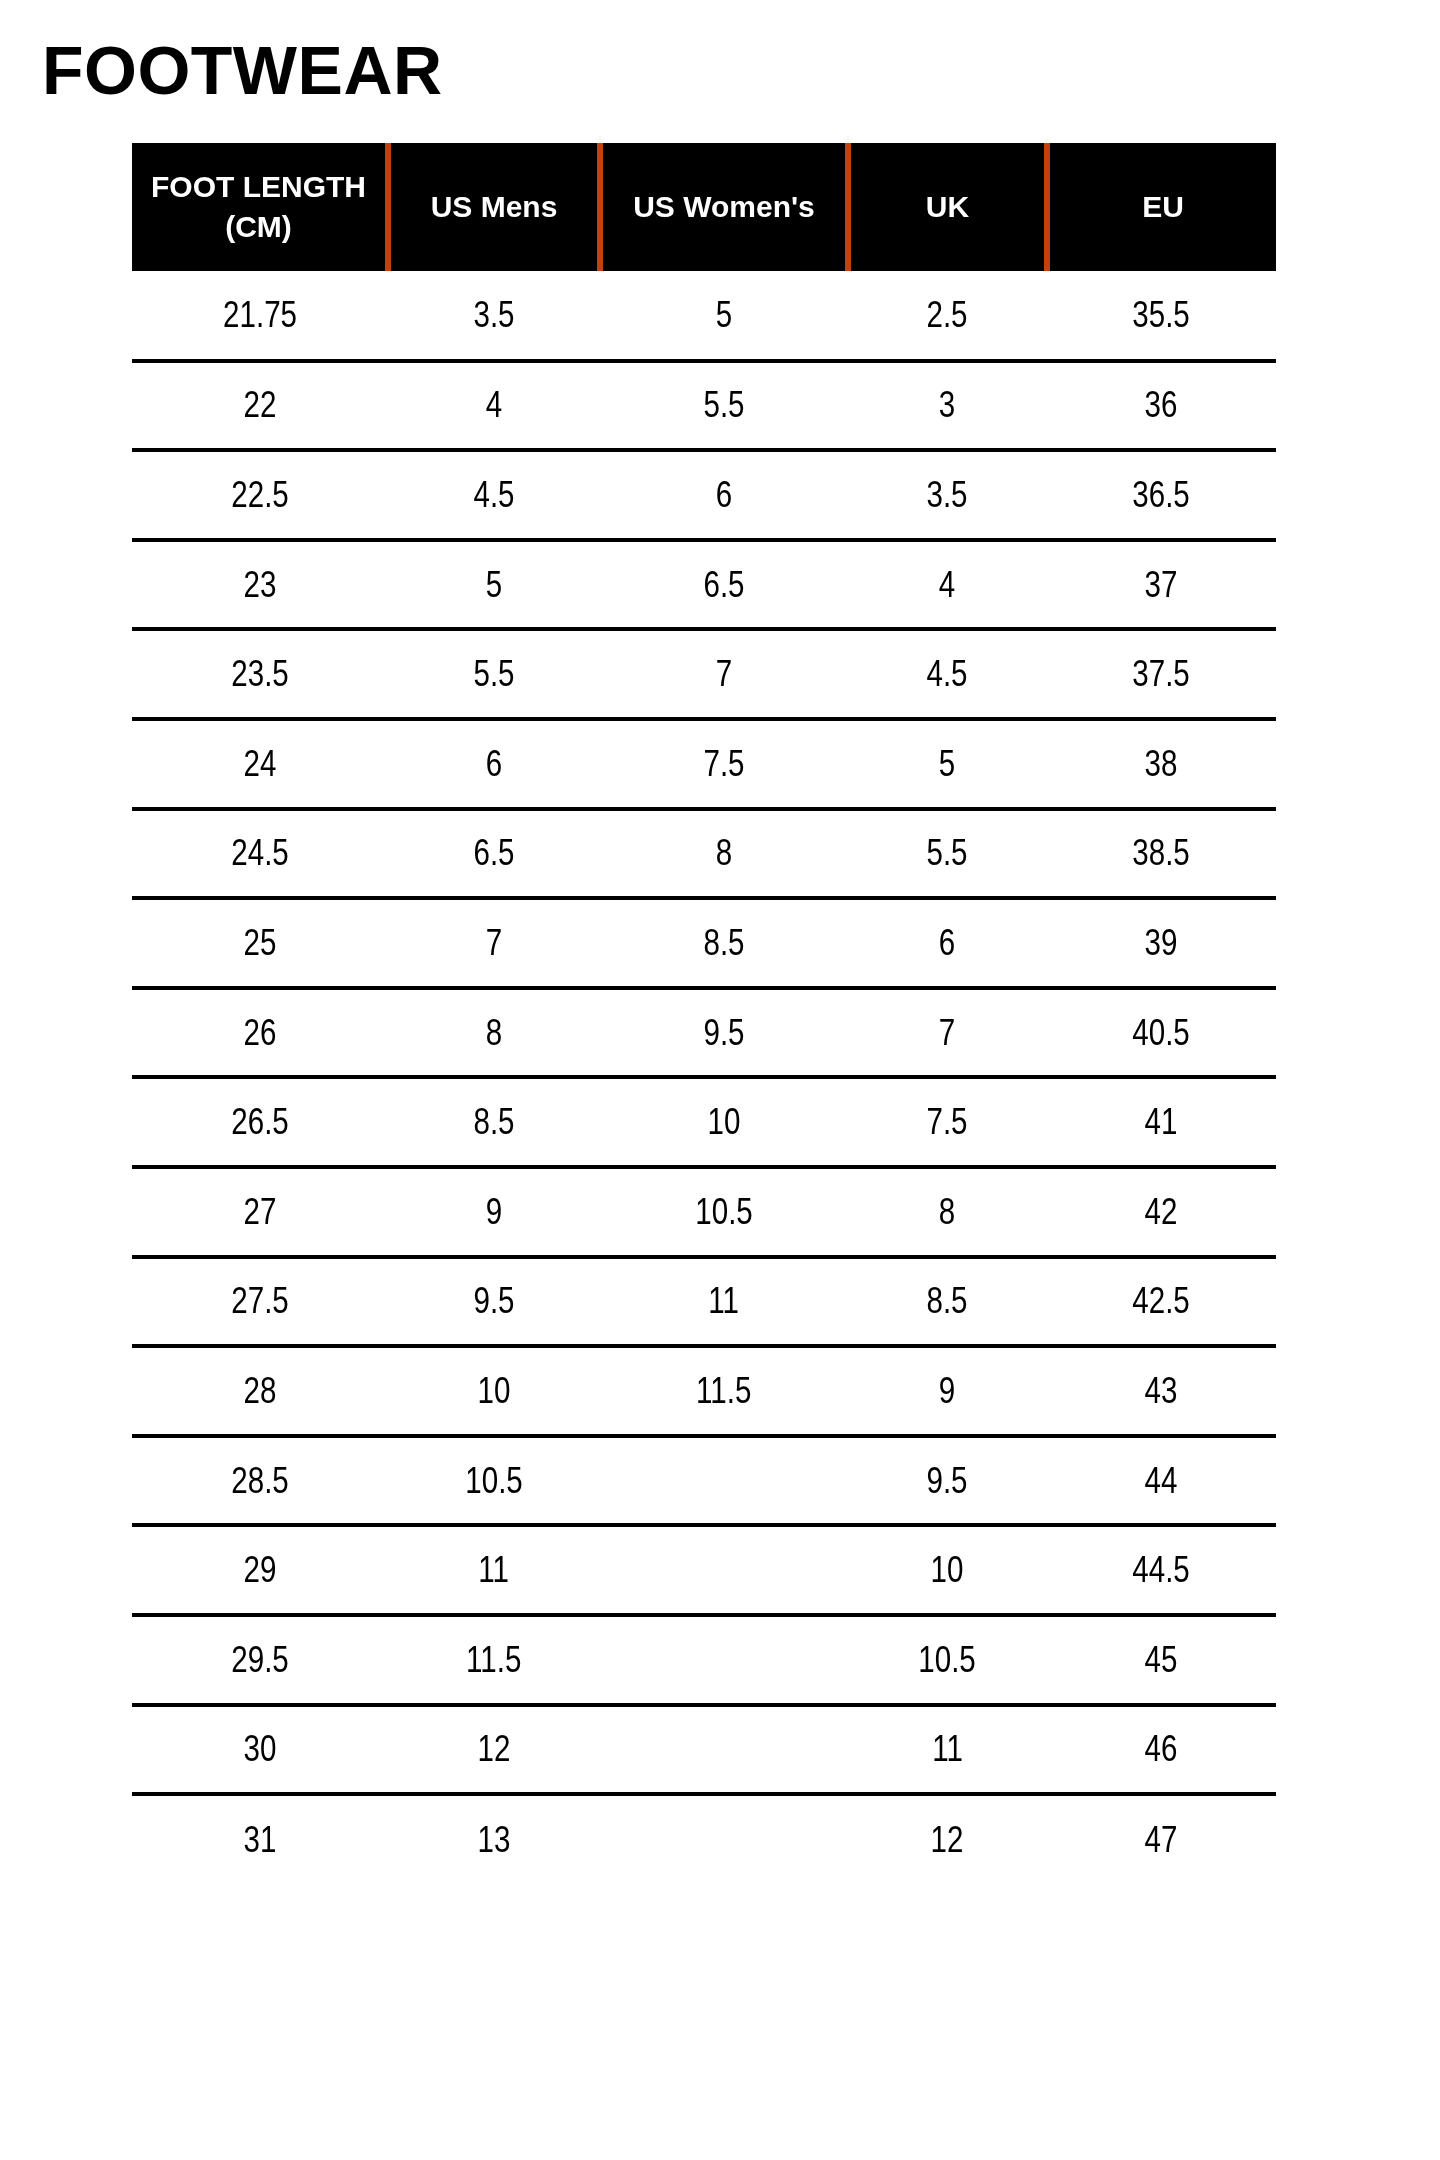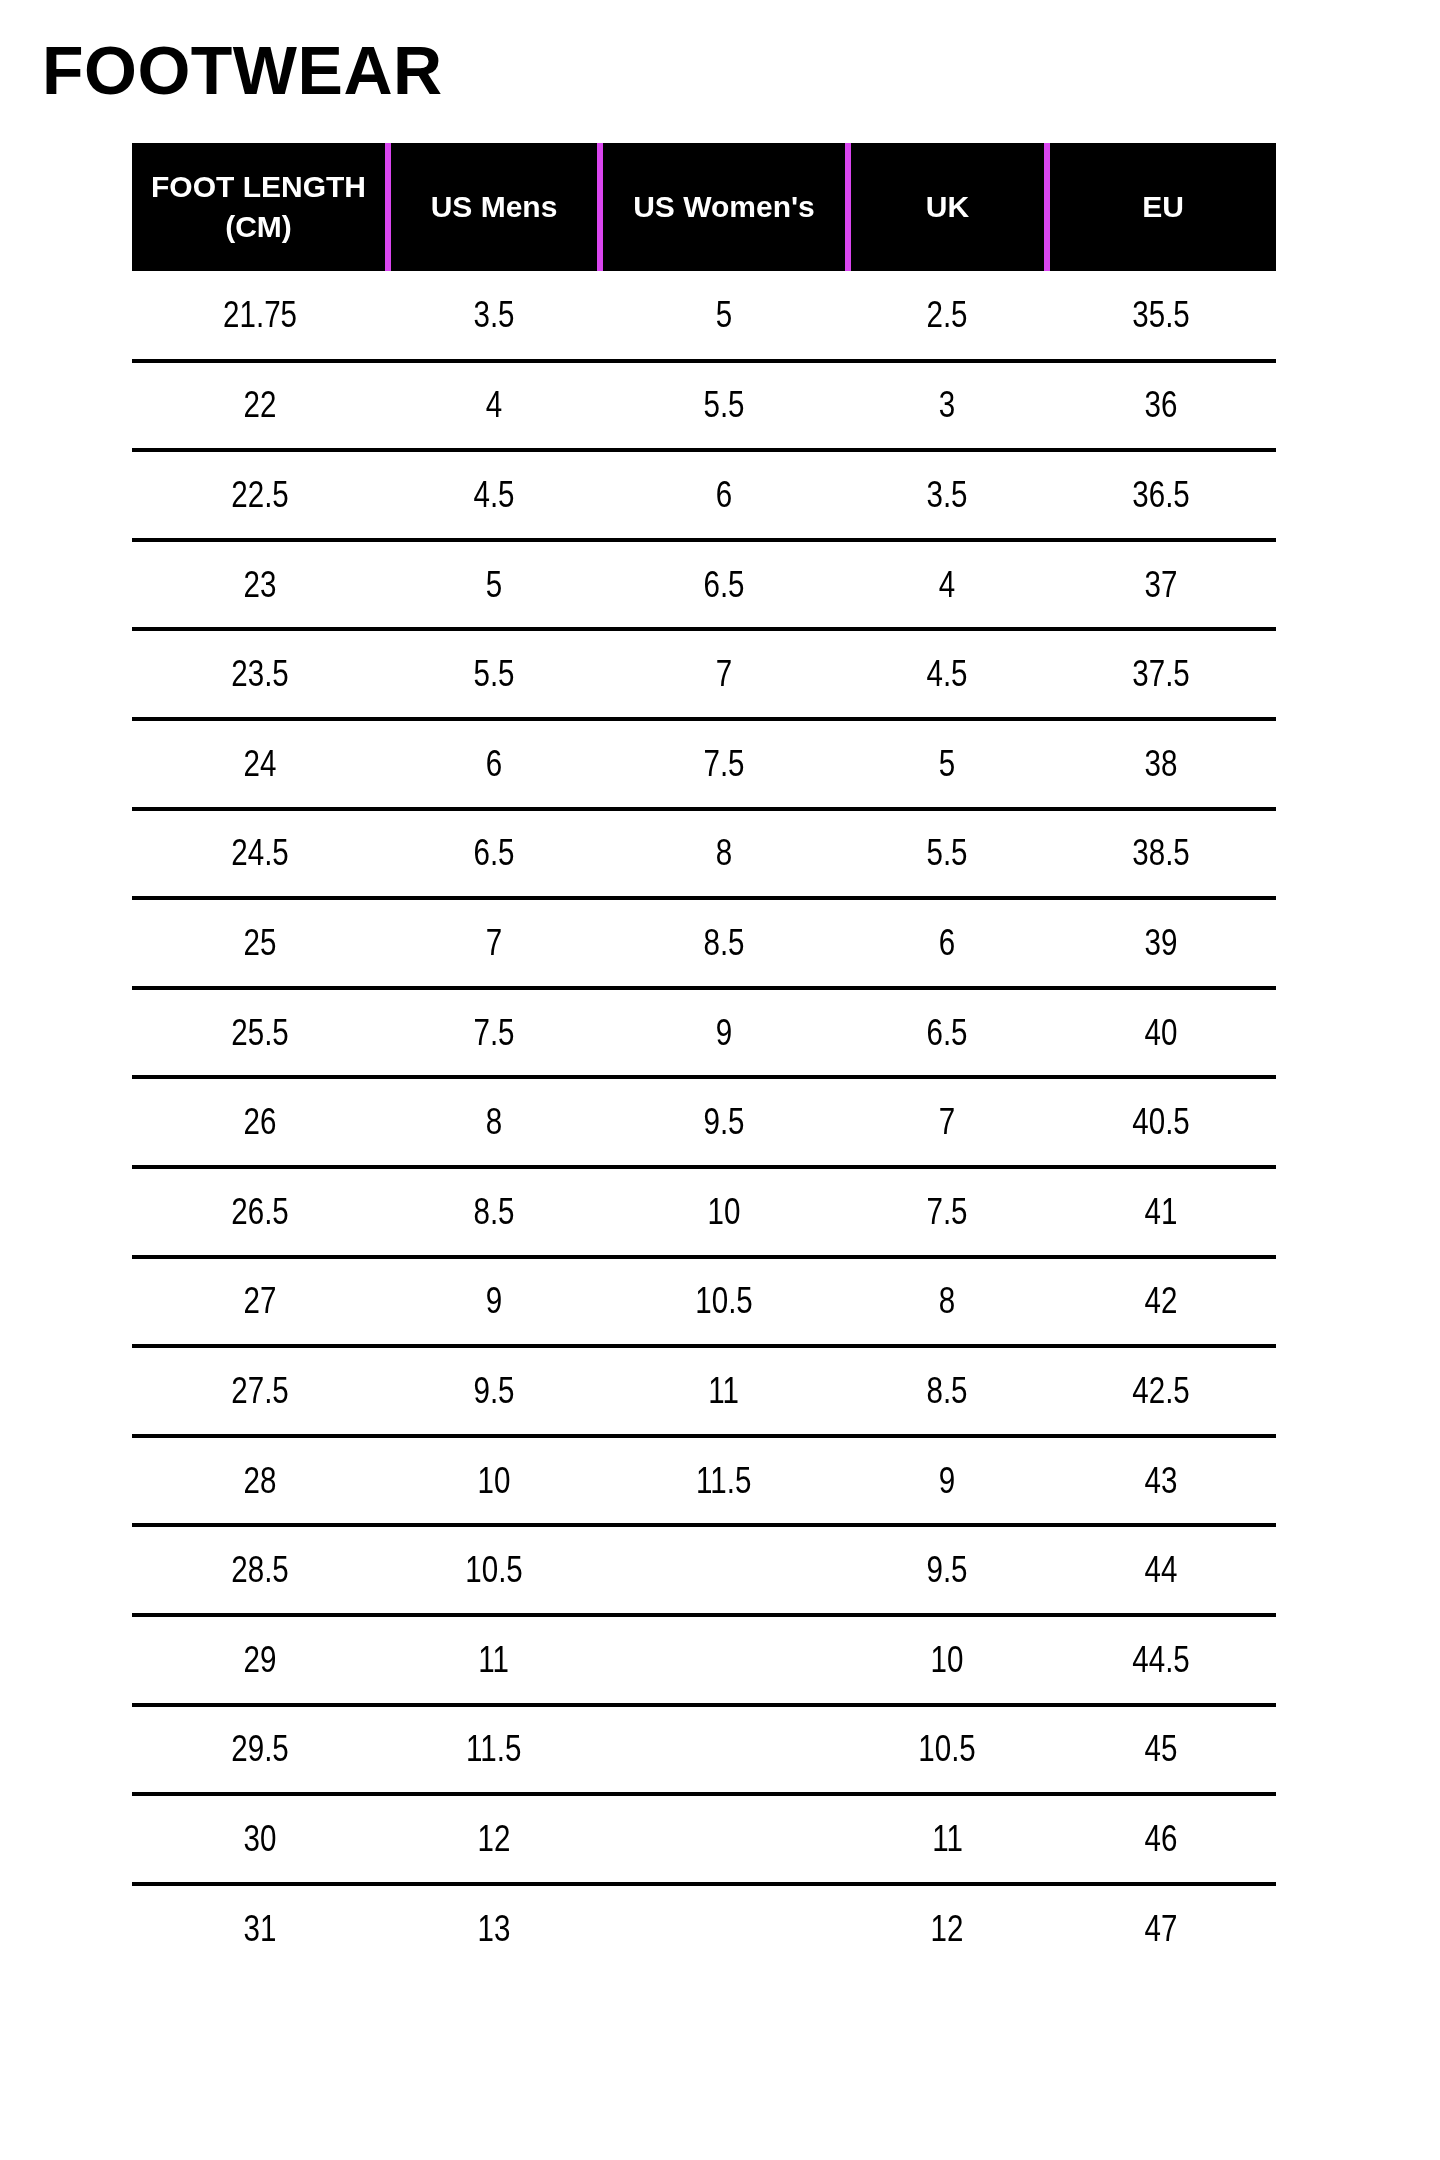--- a/index.html
+++ b/index.html
@@ -38,21 +38,21 @@
     background: #000000;
     color: #ffffff;
     font-weight: bold;
     font-size: 30px;
     line-height: 40px;
     text-align: center;
     vertical-align: middle;
     padding: 0 14px;
   }
   thead th + th {
-    border-left: 6px solid #d946ef;
+    border-left: 6px solid #c2410c;
   }
   tbody tr {
     height: 89.6px;
   }
   tbody td {
     border-bottom: 4px solid #000000;
     text-align: center;
     vertical-align: middle;
     font-size: 36px;
     color: #000000;
@@ -150,27 +150,20 @@
       </tr>
 
       <tr>
         <td><span class="v">25</span></td>
         <td><span class="v">7</span></td>
         <td><span class="v">8.5</span></td>
         <td><span class="v">6</span></td>
         <td><span class="v">39</span></td>
       </tr>
 
-      <tr>
-        <td><span class="v">25.5</span></td>
-        <td><span class="v">7.5</span></td>
-        <td><span class="v">9</span></td>
-        <td><span class="v">6.5</span></td>
-        <td><span class="v">40</span></td>
-      </tr>
 
       <tr>
         <td><span class="v">26</span></td>
         <td><span class="v">8</span></td>
         <td><span class="v">9.5</span></td>
         <td><span class="v">7</span></td>
         <td><span class="v">40.5</span></td>
       </tr>
 
       <tr>

